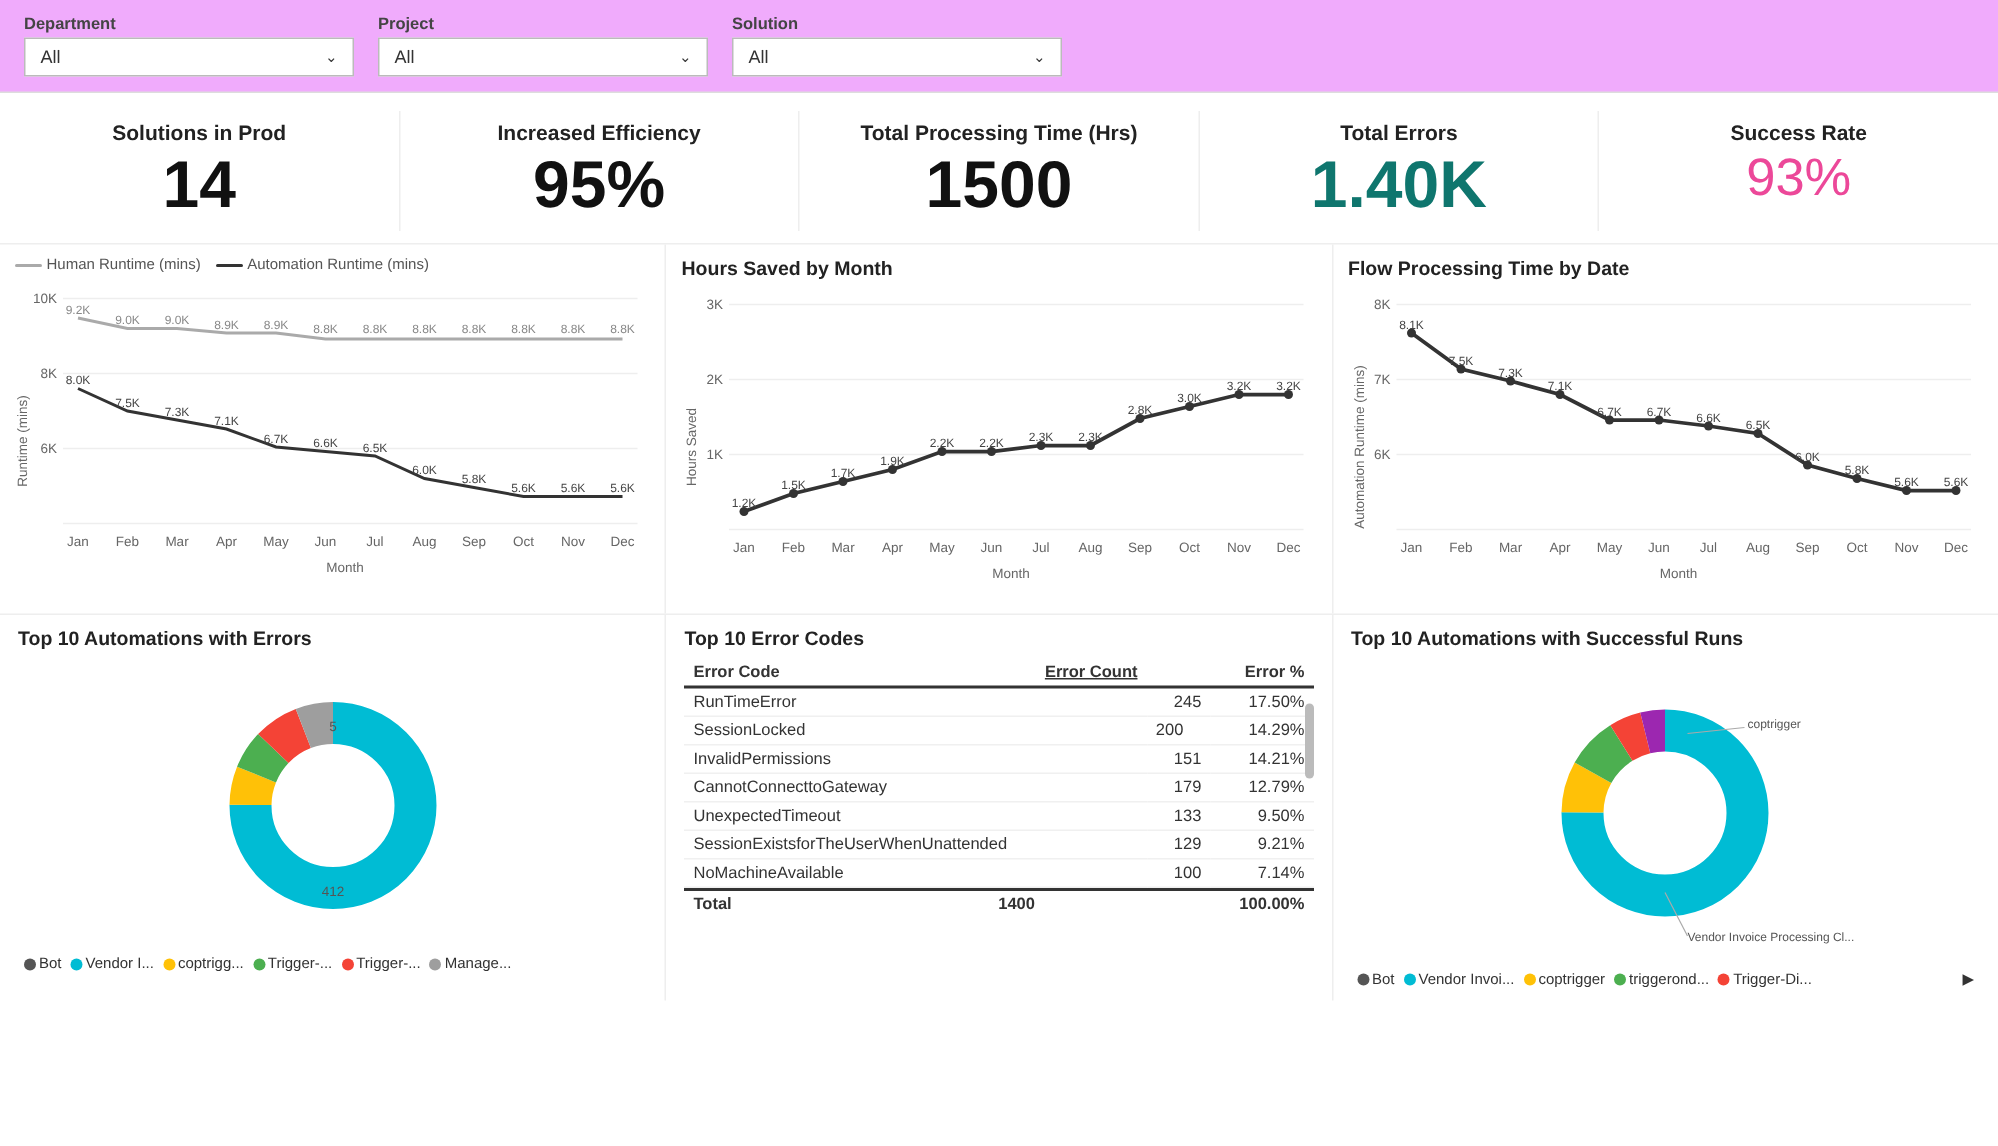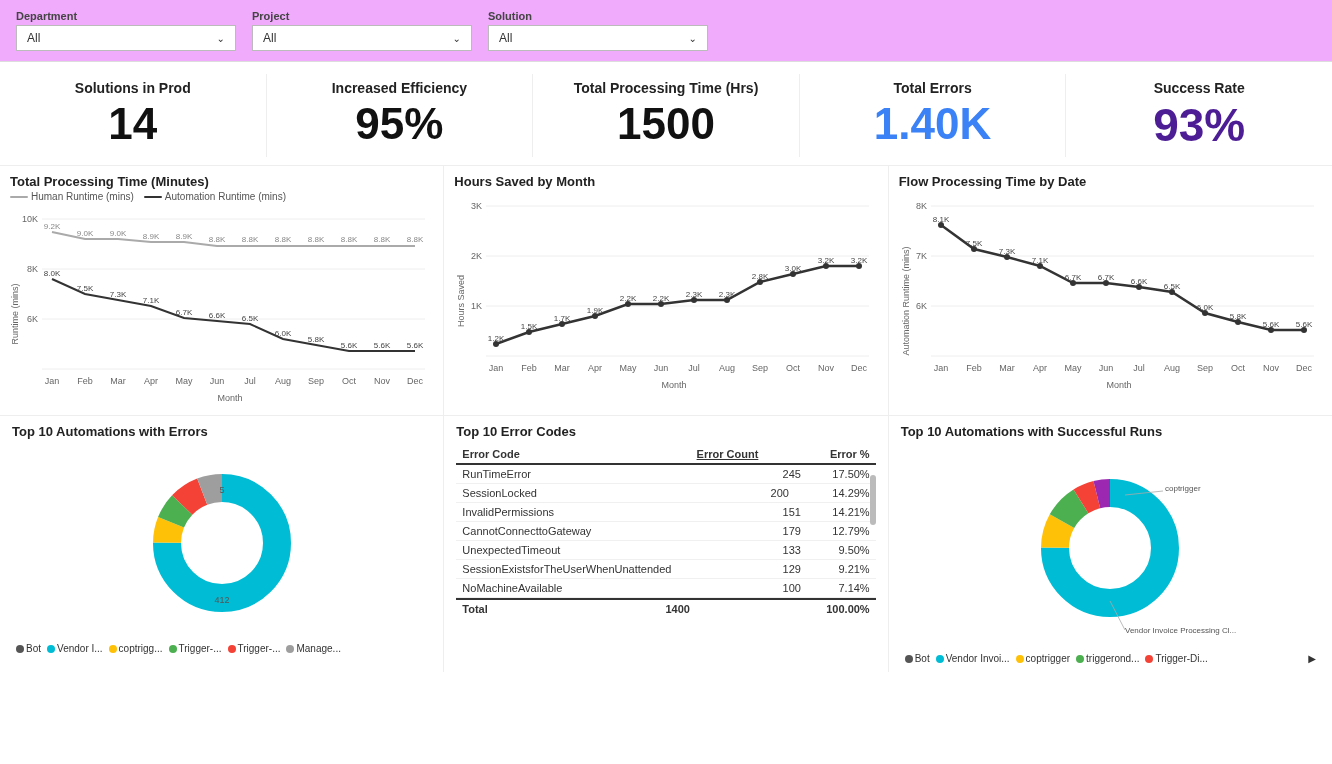--- a/index.html
+++ b/index.html
@@ -42,32 +42,31 @@
   <div style="flex:1;text-align:center;border-right:1px solid #eee;padding:6px 12px;">
     <div style="font-size:14px;font-weight:700;color:#222;margin-bottom:4px;">Increased Efficiency</div>
     <div style="font-size:44px;font-weight:700;color:#111;line-height:1.1;">95%</div>
   </div>
   <div style="flex:1;text-align:center;border-right:1px solid #eee;padding:6px 12px;">
     <div style="font-size:14px;font-weight:700;color:#222;margin-bottom:4px;">Total Processing Time (Hrs)</div>
     <div style="font-size:44px;font-weight:700;color:#111;line-height:1.1;">1500</div>
   </div>
   <div style="flex:1;text-align:center;border-right:1px solid #eee;padding:6px 12px;">
     <div style="font-size:14px;font-weight:700;color:#222;margin-bottom:4px;">Total Errors</div>
-    <div style="font-size:44px;font-weight:700;color:#3b82f6;line-height:1.1;">1.40K</div>
+    <div style="font-size:44px;font-weight:700;color:#0f766e;line-height:1.1;">1.40K</div>
   </div>
   <div style="flex:1;text-align:center;padding:6px 12px;">
     <div style="font-size:14px;font-weight:700;color:#222;margin-bottom:4px;">Success Rate</div>
-    <div style="font-size:46px;font-weight:700;color:#4c1d95;line-height:1.1;">93%</div>
+    <div style="font-size:35px;font-weight:400;color:#ec4899;line-height:1.1;">93%</div>
   </div>
 </div>
 
 <div style="display:flex; width:100%; border-bottom:1px solid #eee;">
 
   <div style="flex:1;padding:8px 10px;border-right:1px solid #eee;">
-    <div style="font-size:13px;font-weight:700;color:#222;margin-bottom:2px;">Total Processing Time (Minutes)</div>
     <div style="display:flex;gap:10px;font-size:10px;color:#555;margin-bottom:2px;">
       <span><span style="display:inline-block;width:18px;height:2px;background:#aaa;vertical-align:middle;border-radius:1px;margin-right:3px;"></span>Human Runtime (mins)</span>
       <span><span style="display:inline-block;width:18px;height:2px;background:#333;vertical-align:middle;border-radius:1px;margin-right:3px;"></span>Automation Runtime (mins)</span>
     </div>
     <svg width="420" height="200" viewBox="0 0 420 200">
 
       <text x="28" y="18" font-size="9" fill="#666" text-anchor="end">10K</text>
       <text x="28" y="68" font-size="9" fill="#666" text-anchor="end">8K</text>
       <text x="28" y="118" font-size="9" fill="#666" text-anchor="end">6K</text>
 

